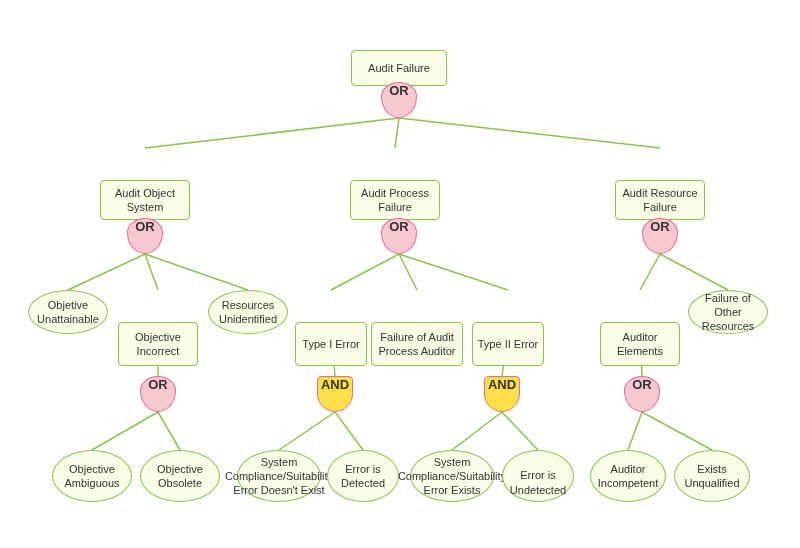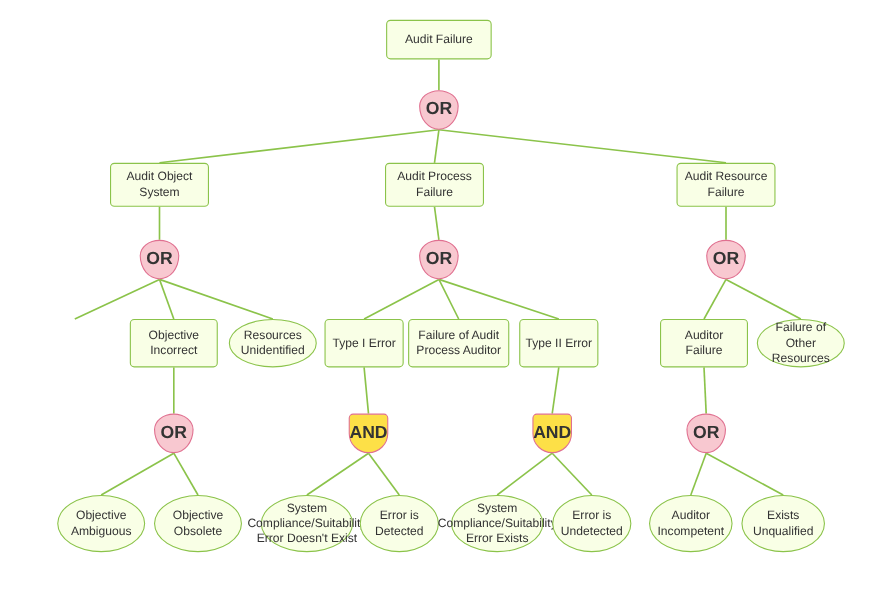--- a/index.html
+++ b/index.html
@@ -29,40 +29,40 @@
       border: 1.5px solid #8bc34a;
       background: #f9ffe6;
       border-radius: 4px;
       display: flex;
       align-items: center;
       justify-content: center;
       text-align: center;
       padding: 4px;
       line-height: 1.3;
       color: #333;
+      margin-top: 32px;
     }
     .node-ellipse {
       position: absolute;
       border: 1.5px solid #8bc34a;
       background: #f9ffe6;
       border-radius: 50%;
       display: flex;
       align-items: center;
       justify-content: center;
       text-align: center;
       padding: 4px;
       line-height: 1.3;
       color: #333;
     }
     .gate {
       position: absolute;
       display: flex;
-      align-items: center;
       justify-content: center;
-      font-size: 16px;
+      font-size: 13px;
       font-weight: bold;
       color: #333;
     }
     
     .gate-or {
       width: 36px;
       height: 36px;
       background: #f8c8d0;
       border: 1.5px solid #e07090;
       border-radius: 50% 50% 50% 50% / 40% 40% 60% 60%;
@@ -146,37 +146,40 @@
   <div class="gate gate-or" style="left:127px;top:218px;">
     <span>OR</span>
   </div>
   <div class="gate gate-or" style="left:381px;top:218px;">
     <span>OR</span>
   </div>
   <div class="gate gate-or" style="left:642px;top:218px;">
     <span>OR</span>
   </div>
 
+  <div class="node-ellipse" style="left:28px;top:290px;width:80px;height:44px;">
+    <span>Objetive Unattainable</span>
+  </div>
   <div class="node-rect" style="left:118px;top:290px;width:80px;height:44px;justify-content:center;">
     <span>Objective Incorrect</span>
   </div>
   <div class="node-ellipse" style="left:208px;top:290px;width:80px;height:44px;">
     <span>Resources Unidentified</span>
   </div>
   <div class="node-rect" style="left:295px;top:290px;width:72px;height:44px;">
     <span>Type I Error</span>
   </div>
   <div class="node-rect" style="left:371px;top:290px;width:92px;height:44px;">
     <span>Failure of Audit Process Auditor</span>
   </div>
   <div class="node-rect" style="left:472px;top:290px;width:72px;height:44px;">
     <span>Type II Error</span>
   </div>
   <div class="node-rect" style="left:600px;top:290px;width:80px;height:44px;">
-    <span>Auditor Failure</span>
+    <span>Auditor Elements</span>
   </div>
   <div class="node-ellipse" style="left:688px;top:290px;width:80px;height:44px;text-align:center;">
     <span>Failure of Other Resources</span>
   </div>
 
   <div class="gate gate-or" style="left:140px;top:376px;">
     <span>OR</span>
   </div>
   <div class="gate gate-and" style="left:317px;top:376px;">
     <span>AND</span>
@@ -196,21 +199,21 @@
   </div>
   <div class="node-ellipse" style="left:237px;top:450px;width:84px;height:52px;">
     <span>System Compliance/Suitability Error Doesn't Exist</span>
   </div>
   <div class="node-ellipse" style="left:327px;top:450px;width:72px;height:52px;">
     <span>Error is Detected</span>
   </div>
   <div class="node-ellipse" style="left:410px;top:450px;width:84px;height:52px;">
     <span>System Compliance/Suitability Error Exists</span>
   </div>
-  <div class="node-ellipse" style="left:502px;top:450px;width:72px;height:52px;">
+  <div class="node-ellipse" style="left:502px;top:450px;width:72px;height:52px;align-items:flex-end;">
     <span>Error is Undetected</span>
   </div>
   <div class="node-ellipse" style="left:590px;top:450px;width:76px;height:52px;">
     <span>Auditor Incompetent</span>
   </div>
   <div class="node-ellipse" style="left:674px;top:450px;width:76px;height:52px;">
     <span>Exists Unqualified</span>
   </div>
 </div>
 

